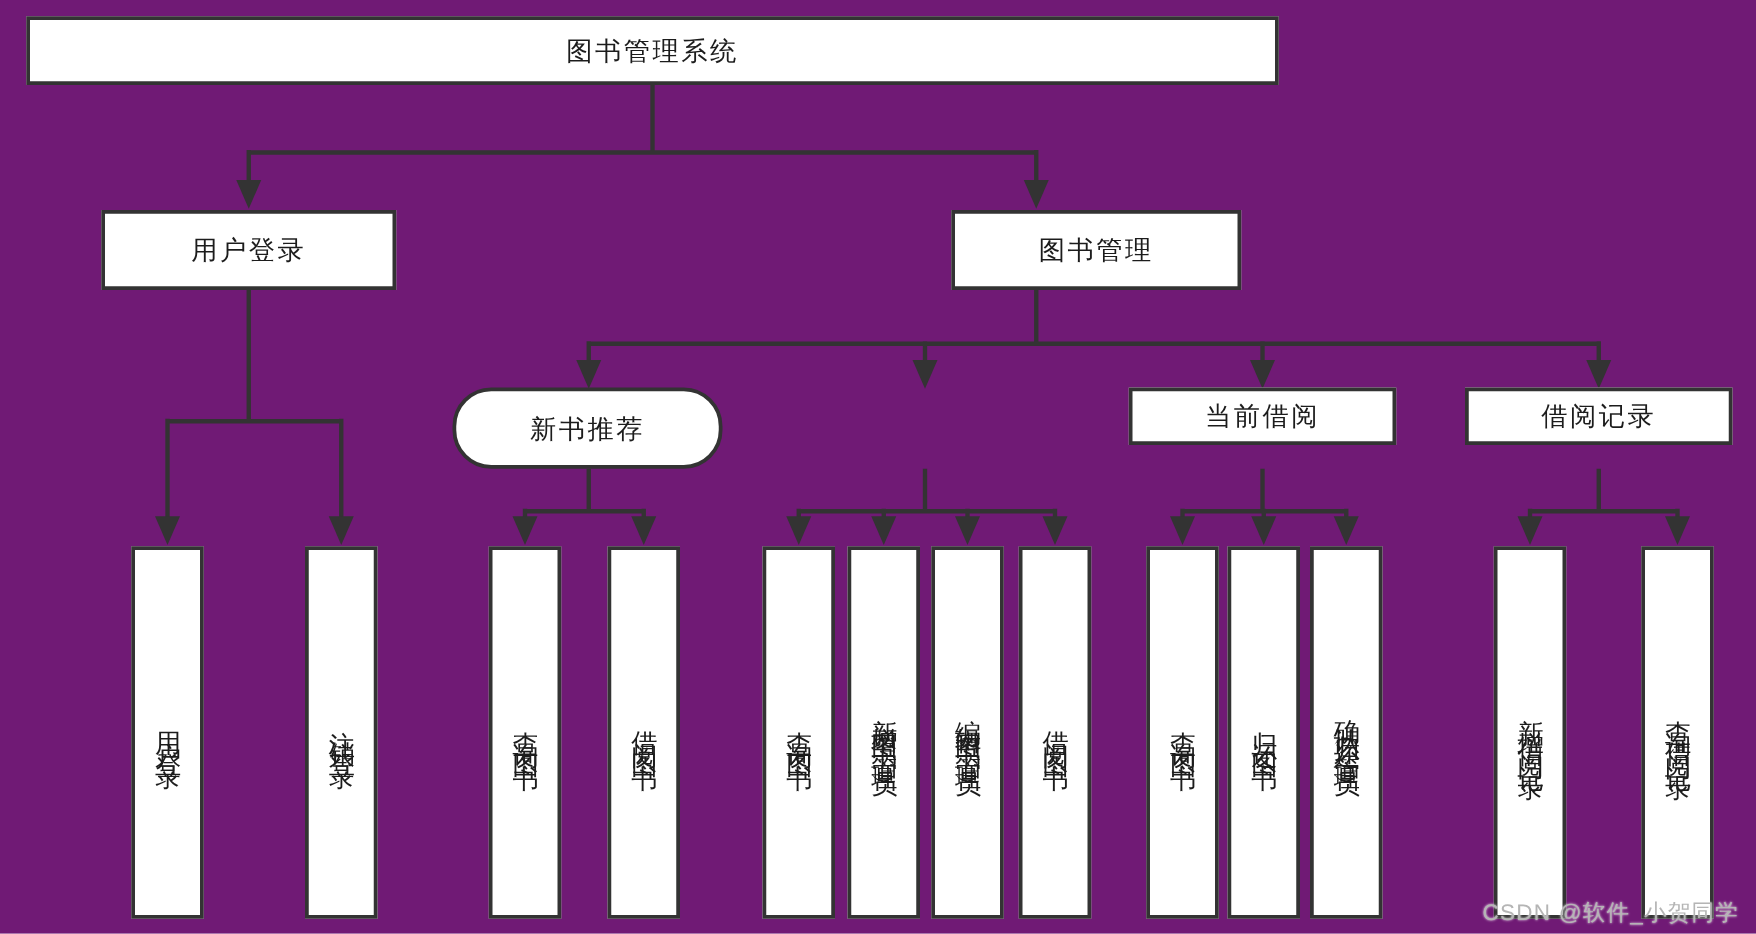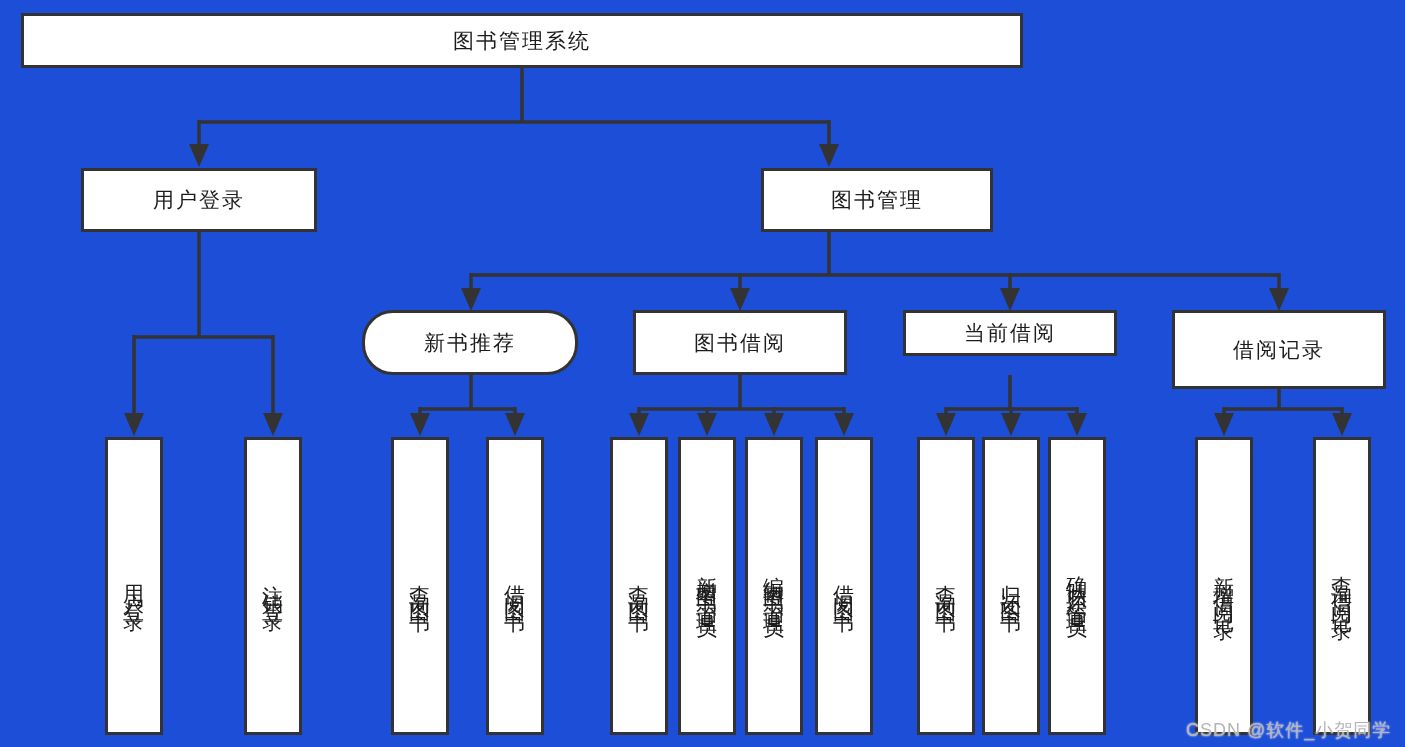--- a/index.html
+++ b/index.html
@@ -1,20 +1,20 @@
 <!DOCTYPE html>
 <html><head>
 <meta charset="utf-8">
 <style>
   html, body { margin: 0; padding: 0; background: #ffffff; }
   #canvas {
     position: relative;
     width: 1405px;
     height: 747px;
-    background: #1d4ed8;
+    background: #701a75;
     font-family: "Liberation Sans", "DejaVu Sans", sans-serif;
     overflow: hidden;
   }
   #connectors {
     position: absolute;
     left: 0; top: 0;
     width: 1405px; height: 747px;
     pointer-events: none;
     z-index: 0;
   }
@@ -34,21 +34,21 @@
   }
   
   .root   { left: 21px;   top: 13px;  width: 1002px; height: 55px; }
   
   .n-userlogin { left: 81px;  top: 168px; width: 236px; height: 64px; }
   .n-bookmgmt  { left: 713px; top: 168px; width: 232px; height: 64px; margin-left: 48px; }
   
   .n-newbooks { left: 362px;  top: 310px; width: 216px; height: 65px; border-radius: 31px; }
   .n-borrow   { left: 633px;  top: 310px; width: 214px; height: 65px; }
   .n-current  { left: 903px;  top: 310px; width: 214px; height: 46px; }
-  .n-records  { left: 1172px; top: 310px; width: 214px; height: 79px; }
+  .n-records  { left: 1172px; top: 310px; width: 214px; height: 46px; }
   
   .leaf {
     top: 437px;
     width: 58px;
     height: 298px;
     writing-mode: vertical-rl;
     letter-spacing: 9px;
     line-height: 1;
     padding: 4px 0;
   }
@@ -122,21 +122,20 @@
       <polygon points="1332,413 1352,413 1342,436"></polygon>
     </g>
   </svg>
 
   <div class="node root">图书管理系统</div>
 
   <div class="node n-userlogin">用户登录</div>
   <div class="node n-bookmgmt">图书管理</div>
 
   <div class="node n-newbooks">新书推荐</div>
-  <div class="node n-borrow">图书借阅</div>
   <div class="node n-current">当前借阅</div>
   <div class="node n-records">借阅记录</div>
 
   <div class="node leaf l1">用户登录</div>
   <div class="node leaf l2">注销登录</div>
   <div class="node leaf l3">查询图书</div>
   <div class="node leaf l4">借阅图书</div>
   <div class="node leaf l5">查询图书</div>
   <div class="node leaf long l6">新增图书（管理员）</div>
   <div class="node leaf long l7">编辑图书（管理员）</div>

